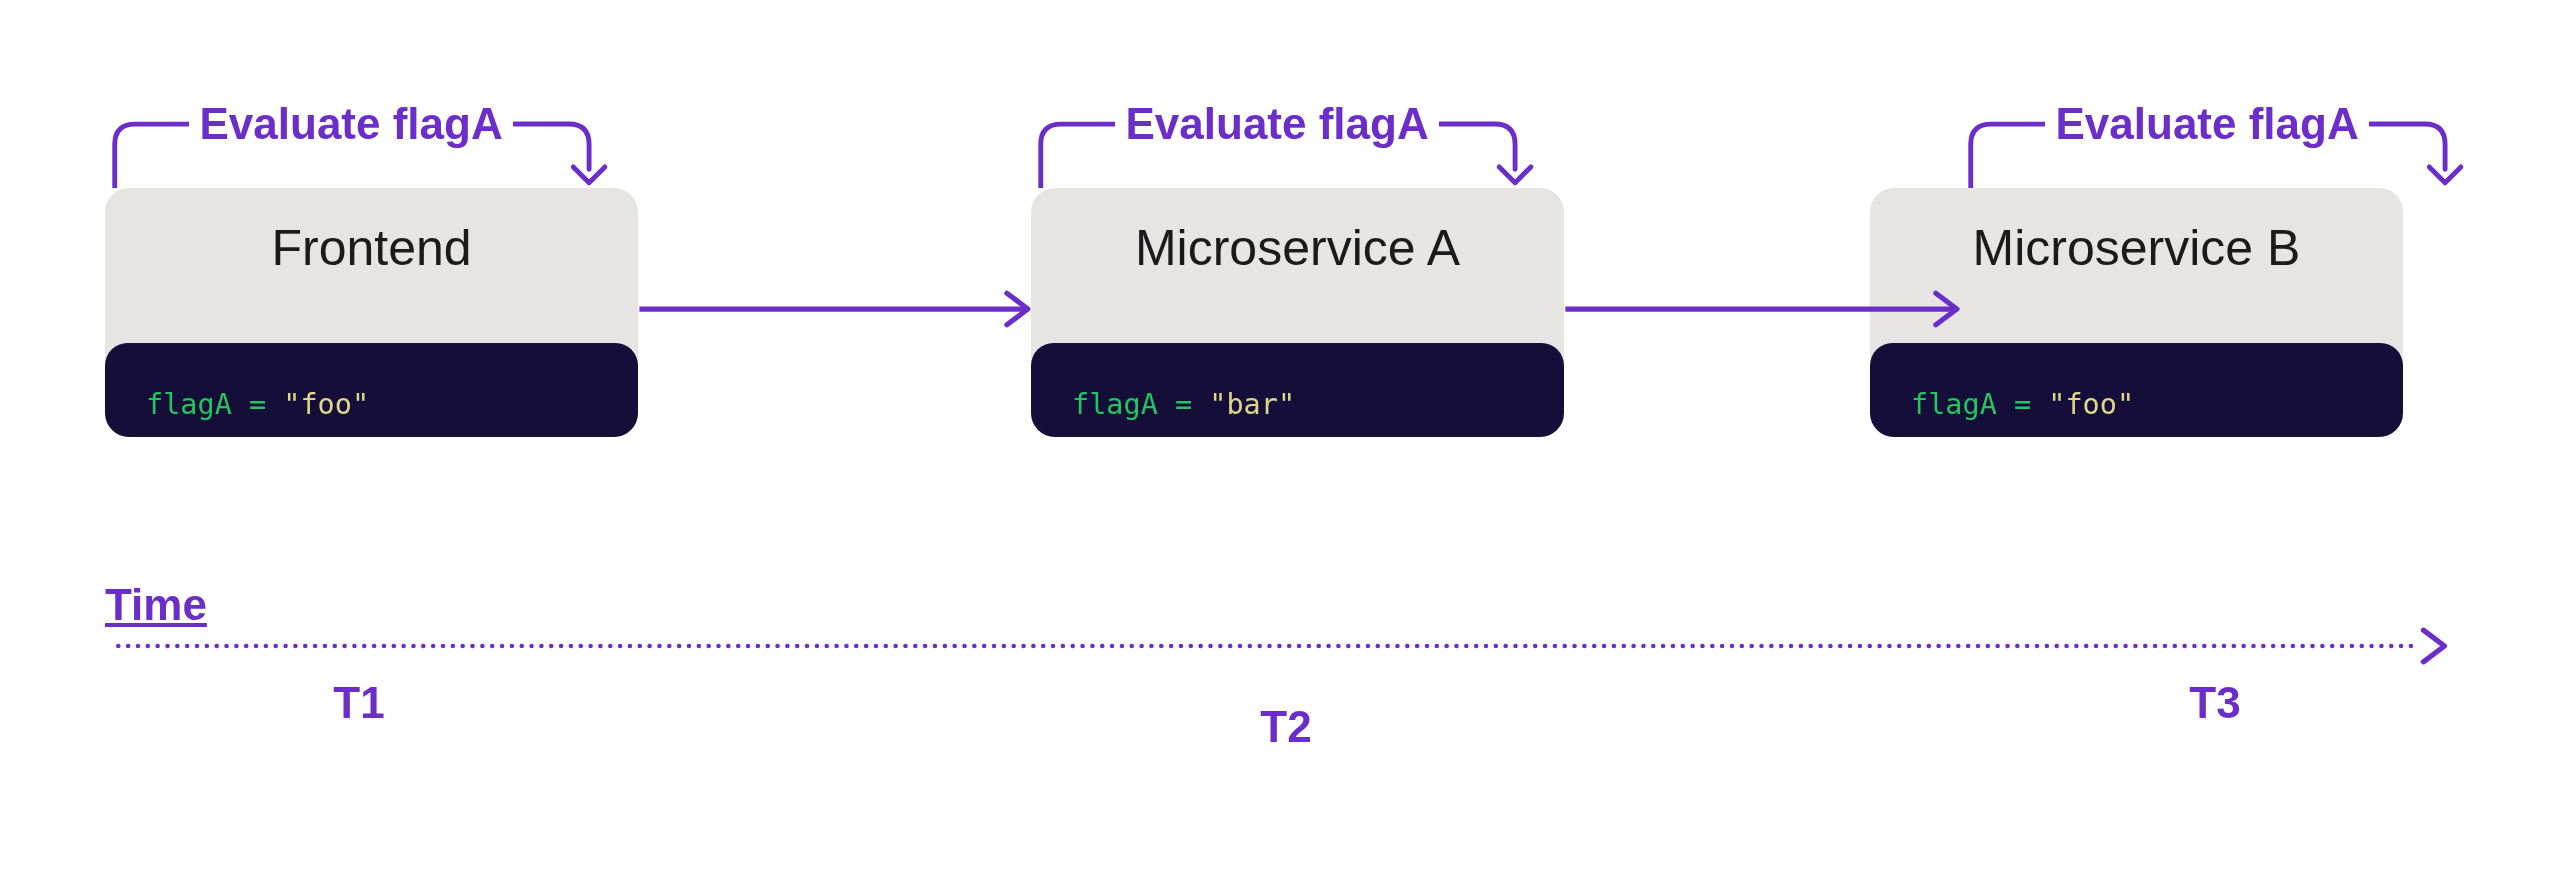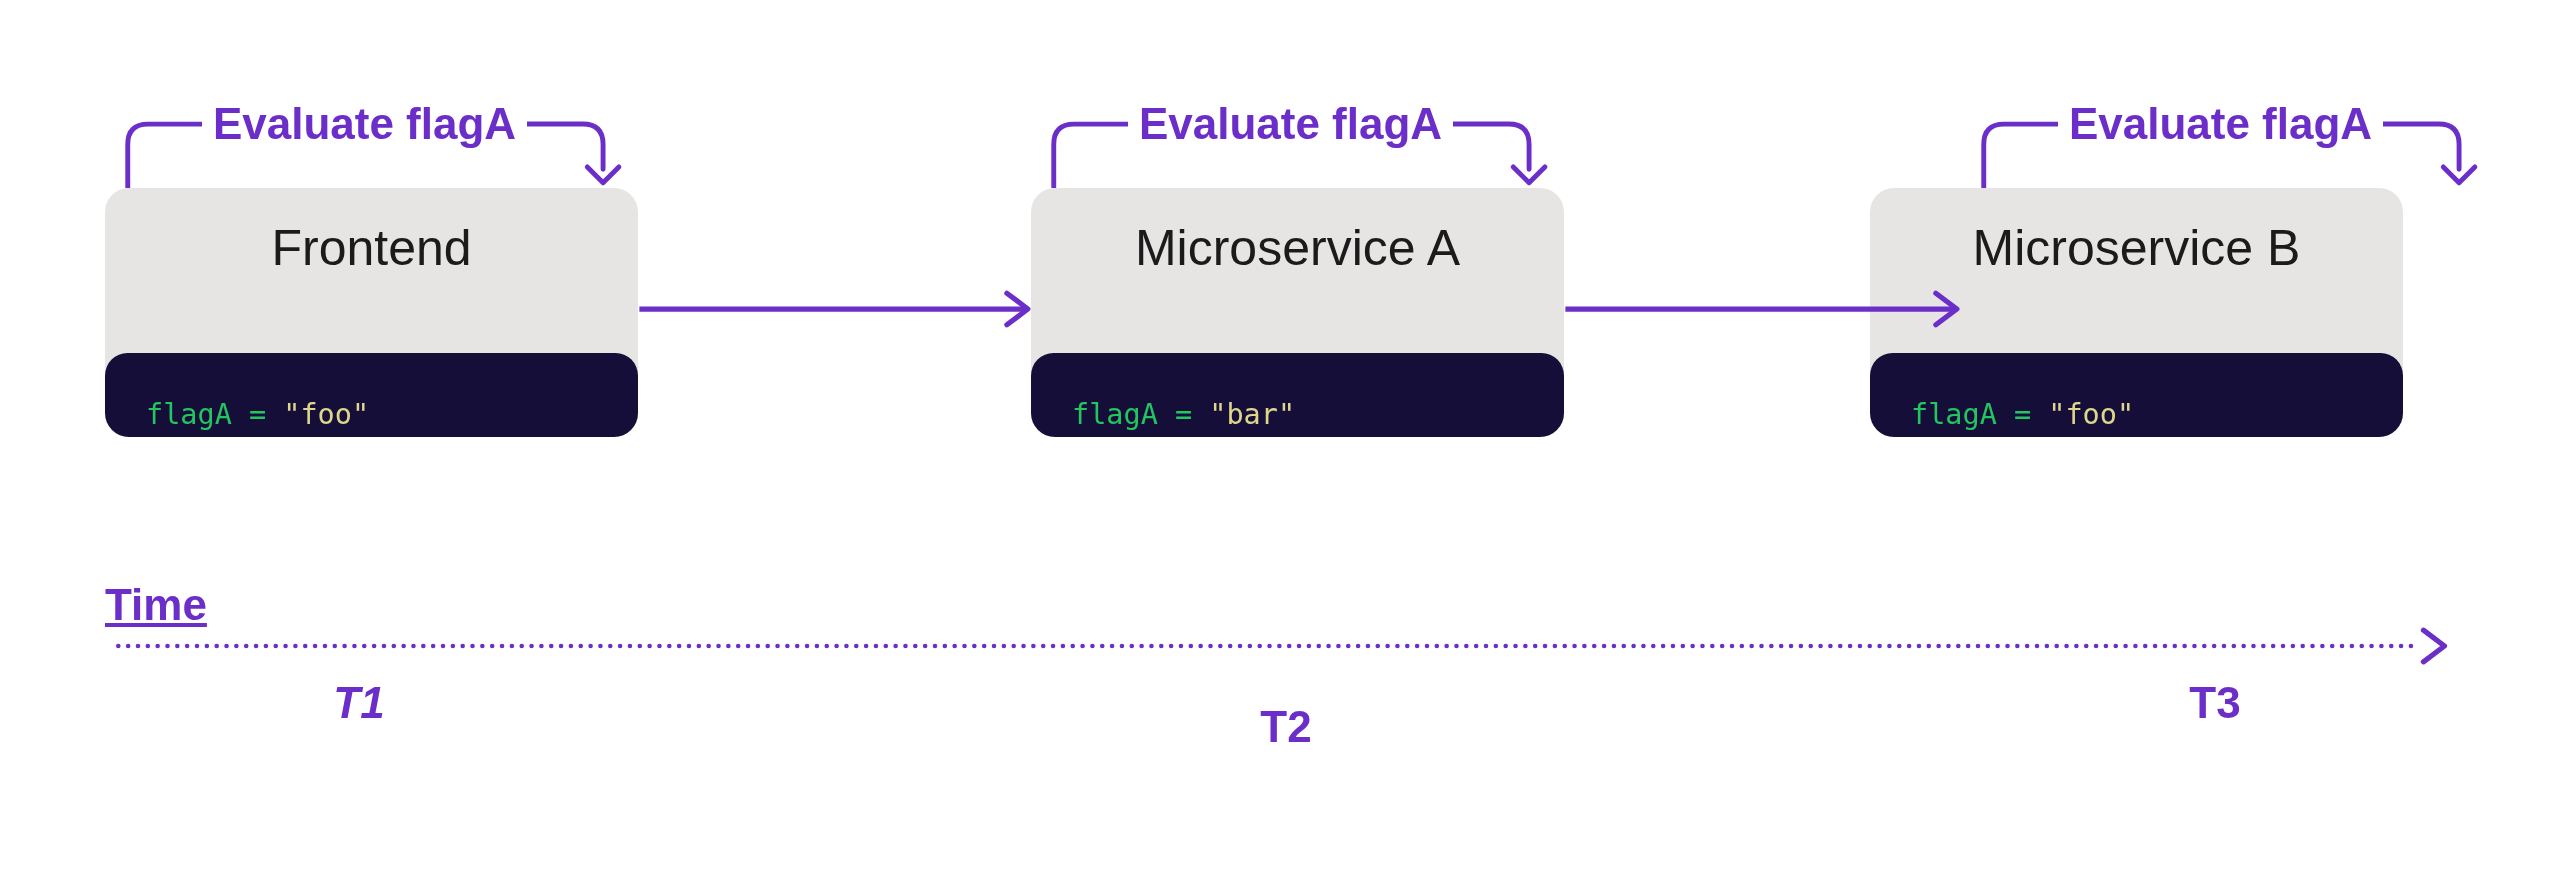--- a/index.html
+++ b/index.html
@@ -11,21 +11,21 @@
     font-family: "Liberation Sans", sans-serif;
     overflow: hidden;
   }
 
   
   .annotation {
     position: absolute;
     top: 103px;
     height: 85px;
     display: flex;
-    justify-content: center;
+    justify-content: flex-start;
     align-items: flex-start;
   }
   .annotation-label {
     font-size: 44px;
     font-weight: 700;
     color: #6c2ec9;
     line-height: 42px;
     margin: 0 10.5px;
     white-space: nowrap;
   }
@@ -36,21 +36,21 @@
     position: absolute;
     top: 188px;
     width: 533px;
     height: 249px;
     border-radius: 24px;
     background: #e6e5e4;
     overflow: hidden;
   }
   .card-header {
     height: 120px;
-    padding-bottom: 45px;
+    padding-bottom: 35px;
     display: flex;
     align-items: center;
     justify-content: center;
     font-size: 50px;
     color: #1b1b1b;
     line-height: 1;
     border-radius: 29px;
   }
   .card-code {
     height: 129px;
@@ -152,18 +152,18 @@
     <path d="M 494 11 L 522 32 L 494 53" fill="none" stroke="#6c2ec9" stroke-width="7" stroke-linecap="round" stroke-linejoin="round"></path>
   </svg>
 
   <div class="time-label">Time</div>
 
   <svg class="time-axis" style="left:113px; top:621px;" width="2351" height="50" viewBox="0 0 3130 66">
     <line x1="7" y1="33" x2="3070" y2="33" stroke="#6c2ec9" stroke-width="6" stroke-linecap="round" stroke-dasharray="0.1 13"></line>
     <path d="M 3076 12 L 3104 33 L 3076 54" fill="none" stroke="#6c2ec9" stroke-width="7" stroke-linecap="round" stroke-linejoin="round"></path>
   </svg>
 
-  <div class="tick-label" style="left:284px;font-style:italic;">T1</div>
+  <div class="tick-label" style="left:284px;">T1</div>
   <div class="tick-label" style="left:1211px;margin-top:24px;">T2</div>
   <div class="tick-label" style="left:2140px;">T3</div>
 
 </div>
 
 
 </body></html>

